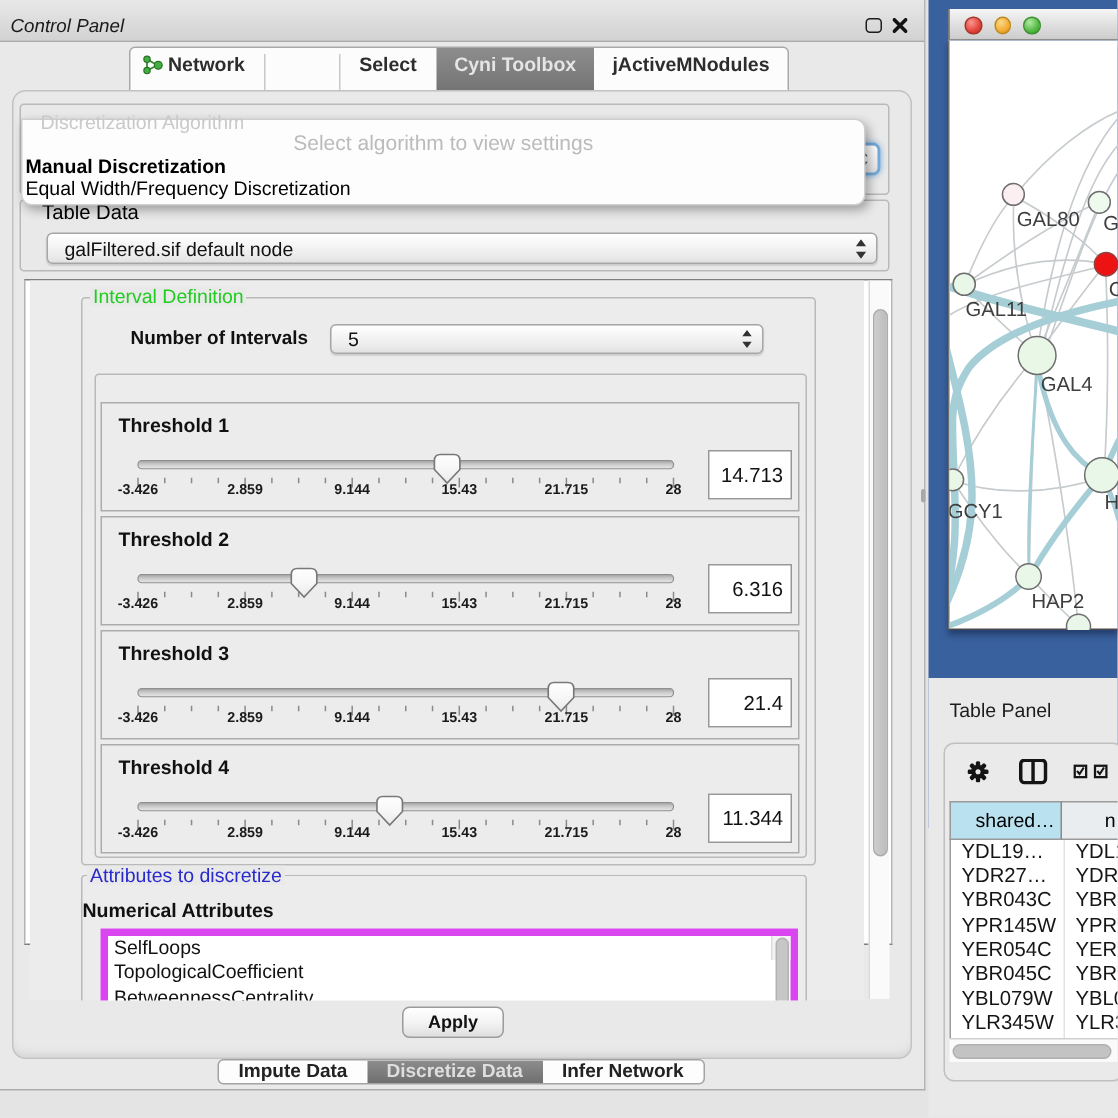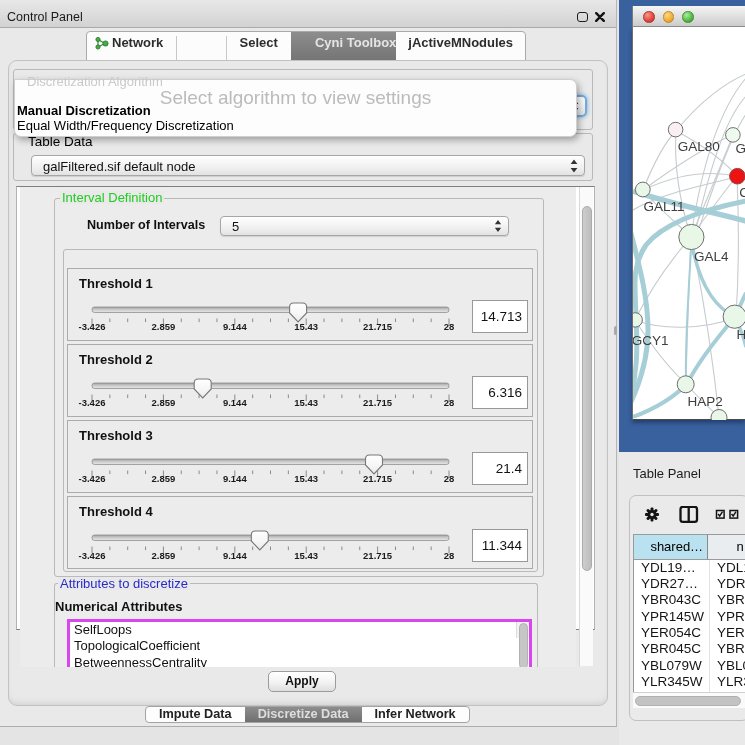--- a/index.html
+++ b/index.html
@@ -3,21 +3,21 @@
 <style>
   * { margin:0; padding:0; box-sizing:border-box; }
   html,body { width:745px; height:745px; background:#e4e4e4; overflow:hidden;
     font-family:"Liberation Sans", sans-serif; -webkit-font-smoothing:antialiased; }
   .abs { position:absolute; }
   
   #cp { position:absolute; left:0; top:0; width:617px; height:727px; background:#e9e9e9;
         border-right:1px solid #b5b5b5; border-bottom:1px solid #adadad; }
   #cptitle { position:absolute; left:0; top:0; width:100%; height:28px;
         background:linear-gradient(#e8e8e8,#d2d2d2); border-bottom:1px solid #aaa; }
-  #cptitle .t { position:absolute; left:7px; top:10px; font-size:12.5px; color:#1a1a1a; }
+  #cptitle .t { position:absolute; left:7px; top:10px; font-size:12.5px; color:#1a1a1a;font-style:italic; }
   #icoFloat { position:absolute; left:577px; top:12px; width:11px; height:10px;
         border:1.6px solid #1c1c1c; border-radius:3px; }
 
   
   #tabbar { position:absolute; left:86px; top:31px; height:38px; width:440px; background:#fcfcfc;
         border:1px solid #a9a9a9; border-radius:4px; display:flex; overflow:hidden; }
   #tabbar .tab { font-size:13px; font-weight:bold; color:#2d2d2d; line-height:21px;
         white-space:nowrap; text-align:center; position:relative; }
   #tabbar .sep { width:1px; background:#c8c8c8; margin:3.5px 0; }
   #tabbar .sel { background:linear-gradient(#8d8d8d,#6e6e6e); color:#e5e5e5; }
@@ -47,41 +47,41 @@
         border:1px solid #ababab; }
   .tname { position:absolute; left:11px; top:7px; font-size:13px; font-weight:bold; color:#111; }
   .tsvg { position:absolute; left:0; top:0; }
   .tlabels span { position:absolute; top:52.5px; transform:translateX(-50%); font-size:9.5px;
         font-weight:bold; color:#1a1a1a; }
   .tval { position:absolute; left:404px; top:31.5px; width:56px; height:33px; background:#fff;
         border:1px solid #989898; font-size:13.5px; color:#111; text-align:right;
         line-height:31px; padding-right:5px; }
   
   #listbox { position:absolute; left:47px; top:432px; width:465px; height:60px; background:#fff;
-        border:3px solid #d946ef; font-size:13px; color:#111; }
+        border:5px solid #d946ef; font-size:13px; color:#111; }
   #listbox div { padding-left:4px; height:16.4px; line-height:16.4px; white-space:nowrap; }
   #listscroll { position:absolute; right:0; top:0; width:13px; height:100%; background:#f3f3f3;
         border-left:1px solid #dcdcdc; }
   #listscroll .th { position:absolute; left:1.5px; top:1px; width:9px; height:46px;
         background:#c6c6c6; border-radius:4.5px; border:1px solid #b2b2b2; }
   
   #apply { position:absolute; left:268px; top:671px; width:68px; height:21px;
         background:linear-gradient(#ffffff,#f2f2f2 55%,#dedede); border:1px solid #9b9b9b;
         border-radius:5px; font-size:12px; font-weight:bold; color:#111; text-align:center;
         line-height:19px; }
   
   #btabs { position:absolute; left:145px; top:706px; height:17px; display:flex;
         border:1px solid #a3a3a3; border-radius:4px; overflow:hidden; background:#fdfdfd; }
   #btabs span { font-size:12.7px; font-weight:bold; color:#222; line-height:15.5px; padding:0 13px; }
   #btabs .sel { background:linear-gradient(#8d8d8d,#6f6f6f); color:#dedede; }
   
   #popup { position:absolute; left:14px; top:79px; width:563px; height:58px; background:#fdfdfd;
         border:1px solid #cfcfcf; border-radius:0 0 7px 7px; border-top-right-radius:7px;
         box-shadow:2px 3px 7px rgba(0,0,0,0.33); z-index:50; }
-  #popup .i1 { position:absolute; left:0; right:0; top:7px; text-align:center; font-size:19px; color:#bbb; }
+  #popup .i1 { position:absolute; left:0; right:0; top:7px; text-align:center; font-size:14px; color:#bbb; }
   #popup .i2 { position:absolute; left:2px; top:23px; font-size:13px; font-weight:bold; color:#000; }
   #popup .i3 { position:absolute; left:2px; top:37.5px; font-size:13px; color:#000; }
   #ghostlabel { position:absolute; left:27px; top:74px; font-size:13px; color:#c9c9c9; z-index:60; }
   
   #bluewin { position:absolute; left:619px; top:0; width:126px; height:552px;
         background:linear-gradient(#39619d,#39619d 96.3%,#4d76b0 98%,#3c64a0); }
   #mactitle { position:absolute; left:13px; top:6px; width:113px; height:21px;
         background:linear-gradient(#f5f5f5,#cccccc); border-bottom:1px solid #8f8f8f;
         border-left:1px solid #7a7a7a; }
   .light { position:absolute; top:5px; width:11.5px; height:11.5px; border-radius:50%; }
@@ -123,21 +123,21 @@
       <svg style="position:absolute;left:8px;top:4px" width="14" height="15" viewBox="0 0 14 15">
         <path d="M3 3.5 L10 7.5 M3 11 L10 7.5 M3 3.5 L3 11" stroke="#2e8b2e" stroke-width="1.2" fill="none"></path>
         <circle cx="3" cy="3.5" r="2.1" fill="#44ad44" stroke="#267326" stroke-width="0.8"></circle>
         <circle cx="3" cy="11" r="2.1" fill="#44ad44" stroke="#267326" stroke-width="0.8"></circle>
         <circle cx="10.5" cy="7.5" r="2.6" fill="#44ad44" stroke="#267326" stroke-width="0.8"></circle>
       </svg>Network</span>
     <span class="sep"></span>
     <span class="tab" style="width:49px;margin-top:24px;">Style</span>
     <span class="sep"></span>
     <span class="tab" style="width:64px;">Select</span>
-    <span class="tab sel" style="width:106px;text-align:right;">Cyni Toolbox</span>
+    <span class="tab sel" style="width:106px;">Cyni Toolbox</span>
     <span class="tab" style="width:129px;">jActiveMNodules</span>
   </div>
 
   <div id="bigpanel"></div>
 
   <div class="group" style="left:13px; top:69px; width:580px; height:61px;"></div>
   <div class="combo" style="left:556px; top:95px; width:31px; height:22px;
        border:2px solid #74a9d8; box-shadow:0 0 4px #74a9d8; border-radius:5px;">
     <svg width="8" height="13" viewBox="0 0 8 13">
         <path d="M4 0 L7.4 4.6 H0.6 Z M0.6 8.4 H7.4 L4 13 Z" fill="#333"></path>

